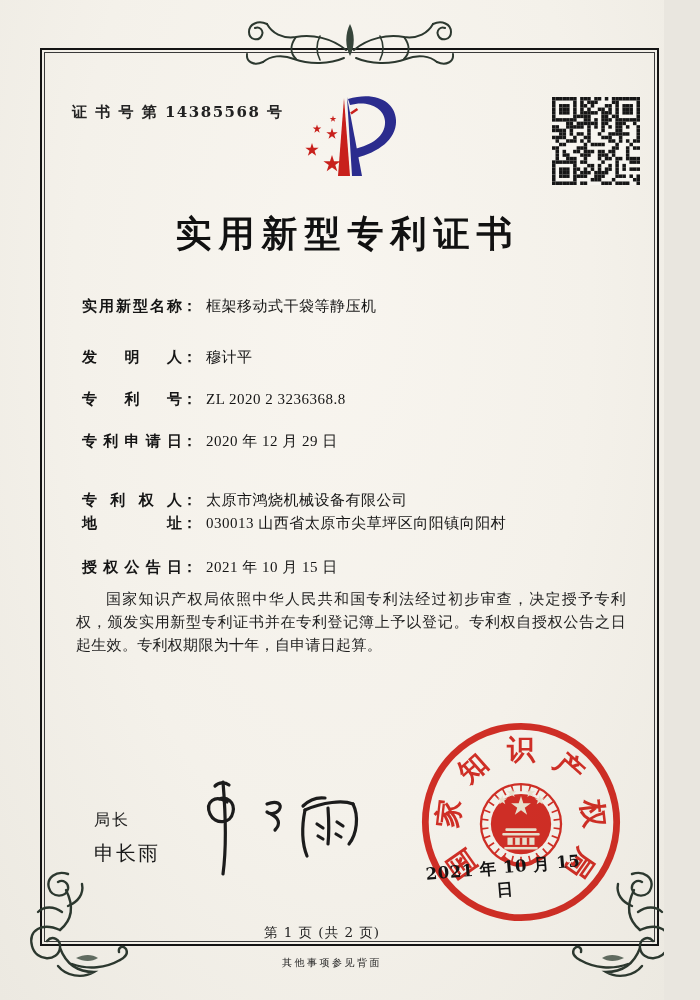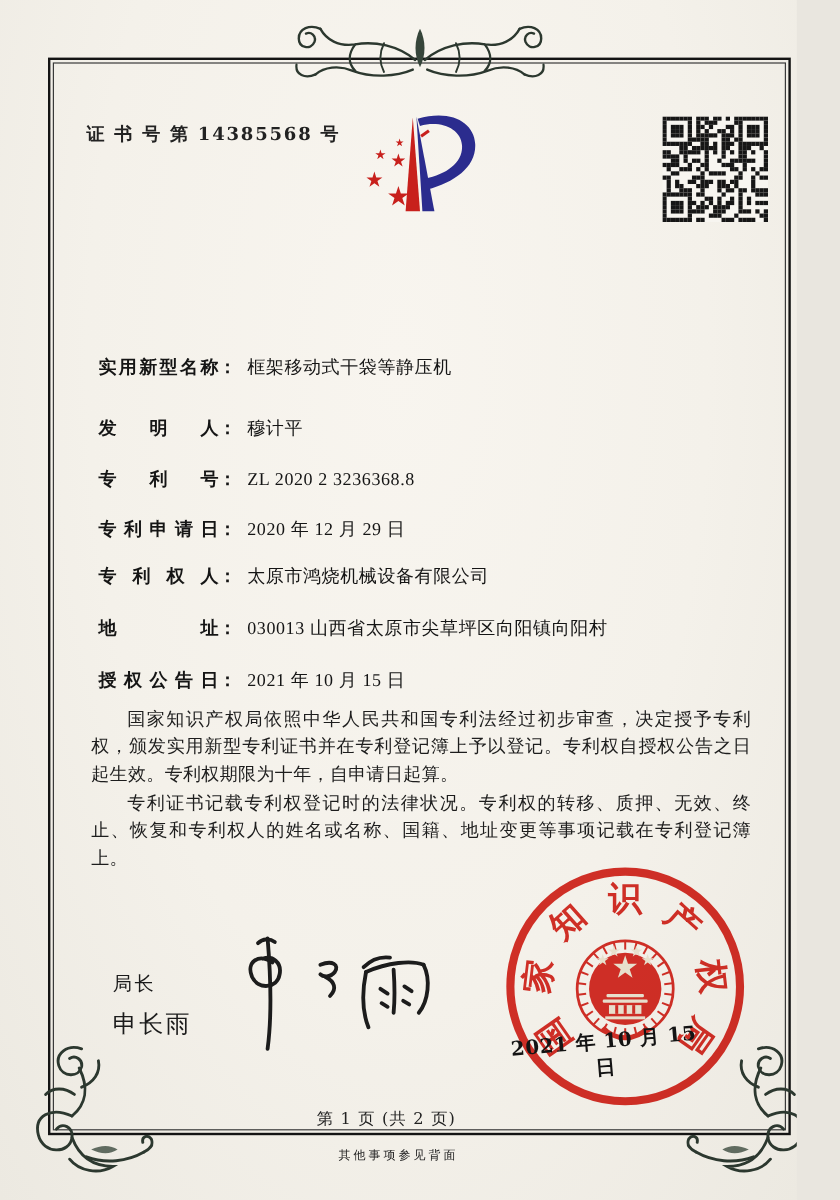--- a/index.html
+++ b/index.html
@@ -450,46 +450,46 @@
         <rect x="52.5" y="84.0" width="3.5" height="3.5"></rect>
         <rect x="56.0" y="84.0" width="3.5" height="3.5"></rect>
         <rect x="63.0" y="84.0" width="3.5" height="3.5"></rect>
         <rect x="66.5" y="84.0" width="3.5" height="3.5"></rect>
         <rect x="70.0" y="84.0" width="3.5" height="3.5"></rect>
         <rect x="73.5" y="84.0" width="3.5" height="3.5"></rect>
         <rect x="84.0" y="84.0" width="3.5" height="3.5"></rect>
       </g>
   </svg>
 
+  <div class="abs title">实用新型专利证书</div>
 
   <div class="abs field-row" style="top:297px">
     <span class="f-label">实用新型名称</span><span class="f-colon">：</span><span class="f-value">框架移动式干袋等静压机</span>
   </div>
   <div class="abs field-row" style="top:348px">
     <span class="f-label">发明人</span><span class="f-colon">：</span><span class="f-value">穆计平</span>
   </div>
   <div class="abs field-row" style="top:390px">
     <span class="f-label">专利号</span><span class="f-colon">：</span><span class="f-value">ZL 2020 2 3236368.8</span>
   </div>
   <div class="abs field-row" style="top:432px">
     <span class="f-label">专利申请日</span><span class="f-colon">：</span><span class="f-value">2020 年 12 月 29 日</span>
   </div>
-  <div class="abs field-row" style="top:471px">
+  <div class="abs field-row" style="top:491px">
     <span class="f-label">专利权人</span><span class="f-colon">：</span><span class="f-value">太原市鸿烧机械设备有限公司</span>
   </div>
   <div class="abs field-row" style="top:514px">
     <span class="f-label">地址</span><span class="f-colon">：</span><span class="f-value">030013 山西省太原市尖草坪区向阳镇向阳村</span>
   </div>
   <div class="abs field-row" style="top:558px">
     <span class="f-label">授权公告日</span><span class="f-colon">：</span><span class="f-value">2021 年 10 月 15 日</span>
   </div>
 
   <div class="abs paragraphs">
     <p>国家知识产权局依照中华人民共和国专利法经过初步审查，决定授予专利权，颁发实用新型专利证书并在专利登记簿上予以登记。专利权自授权公告之日起生效。专利权期限为十年，自申请日起算。</p>
-    <p>专利证书记载专利权登记时的法律状况。专利权的转移、质押、无效、终止、恢复和专利权人的姓名或名称、国籍、地址变更等事项记载在专利登记簿上。</p>
   </div>
 
   <div class="abs officer-title">局长</div>
   <div class="abs officer-name">申长雨</div>
 
   <svg class="abs" style="left:185px;top:772px" width="190" height="110" viewBox="0 0 190 110">
     <g stroke="#1c1c1c" fill="none" stroke-width="3.2" stroke-linecap="round">
       <path d="M30,14 C34,10 40,10 44,13"></path>
       <path d="M42,30 C30,22 20,30 25,42 C30,53 46,52 48,40 C50,30 42,24 34,27"></path>
       <path d="M38,10 C40,34 42,72 38,102"></path>

